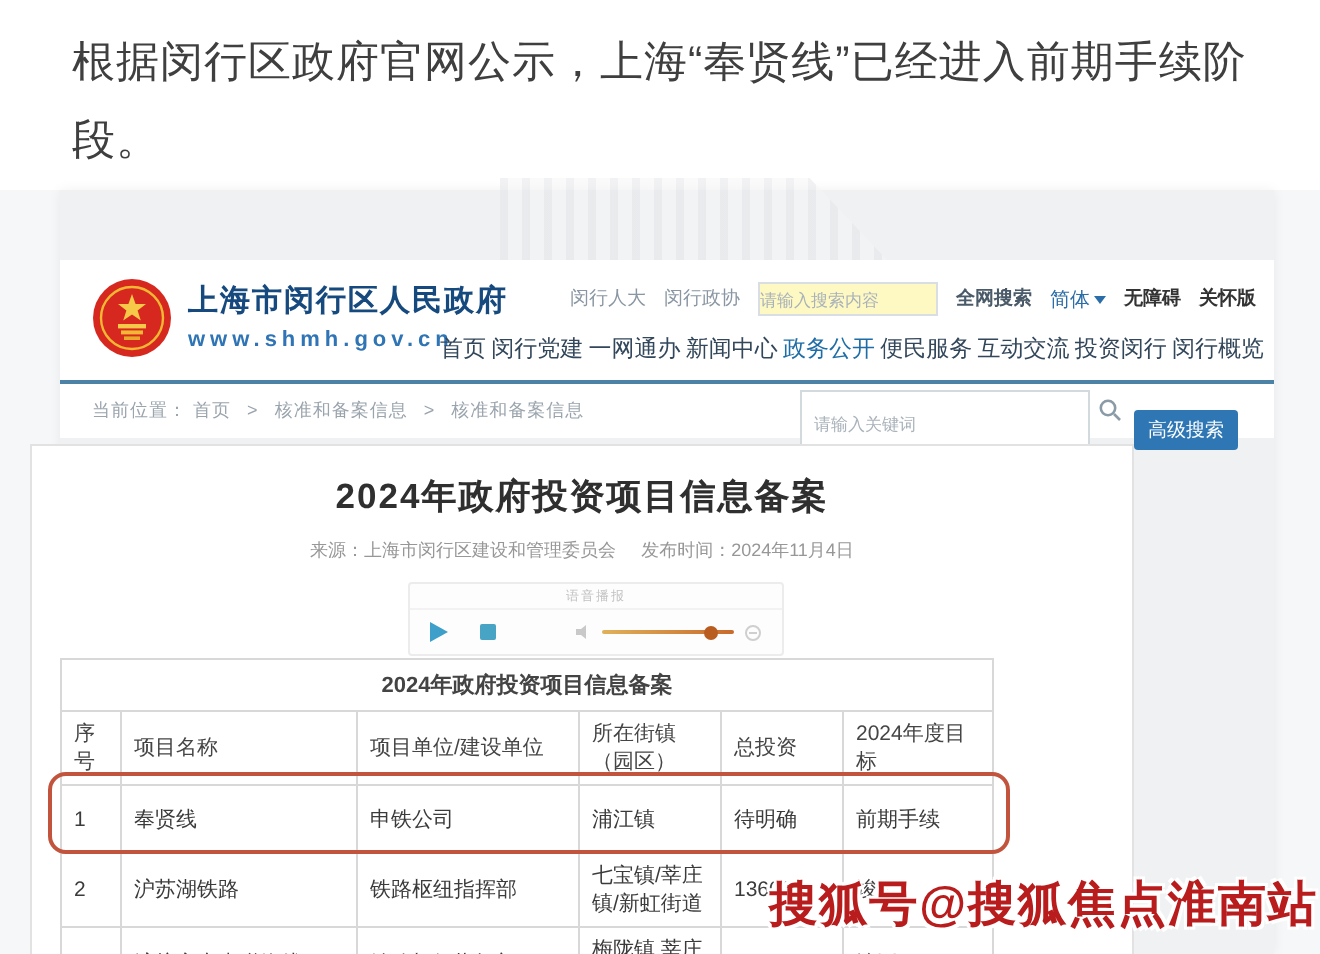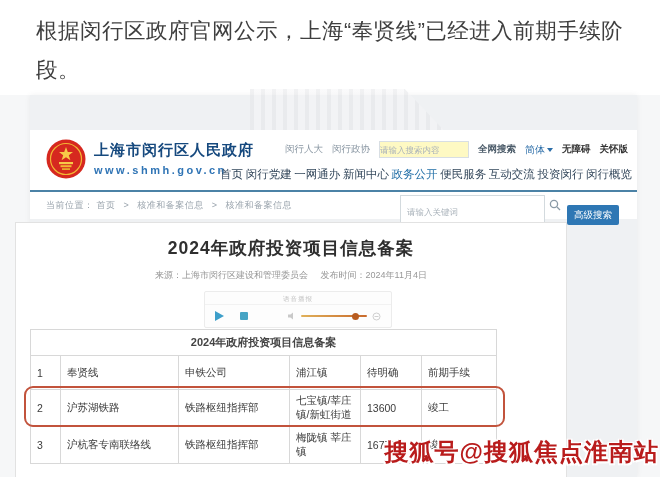--- a/index.html
+++ b/index.html
@@ -174,20 +174,28 @@
               <col style="width:118px">
               <col style="width:111px">
               <col style="width:71px">
               <col style="width:61px">
               <col style="width:75px">
             </colgroup>
           <tbody>
               <tr class="tbl-cap">
             <td colspan="6">2024年政府投资项目信息备案</td>
           </tr>
+          <tr class="tbl-head">
+            <td>序号</td>
+            <td>项目名称</td>
+            <td>项目单位/建设单位</td>
+            <td>所在街镇（园区）</td>
+            <td>总投资</td>
+            <td>2024年度目标</td>
+          </tr>
           <tr class="r1">
             <td>1</td>
             <td>奉贤线</td>
             <td>申铁公司</td>
             <td>浦江镇</td>
             <td>待明确</td>
             <td>前期手续</td>
           </tr>
           <tr class="r2">
             <td>2</td>

